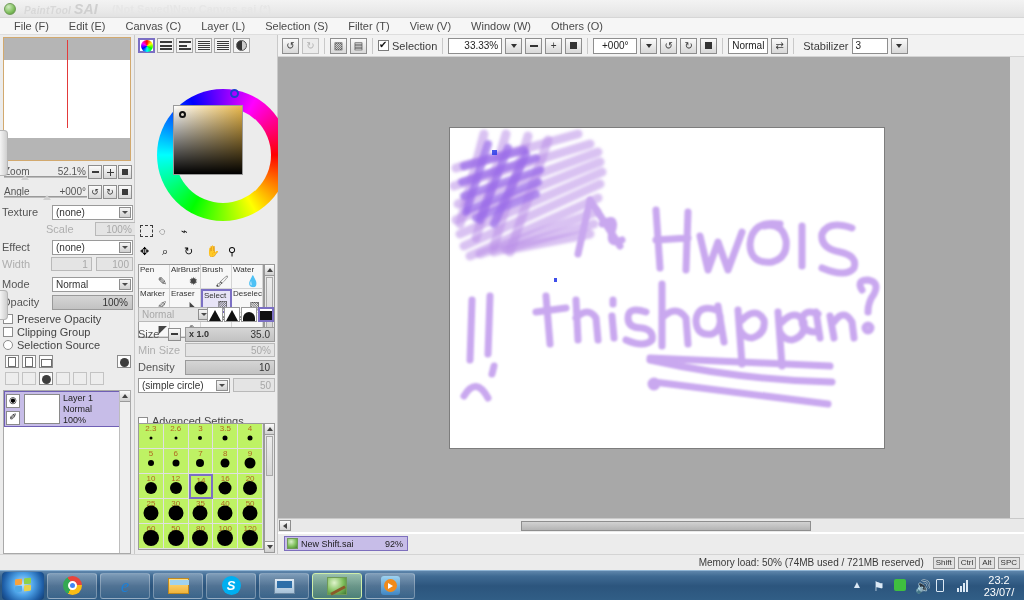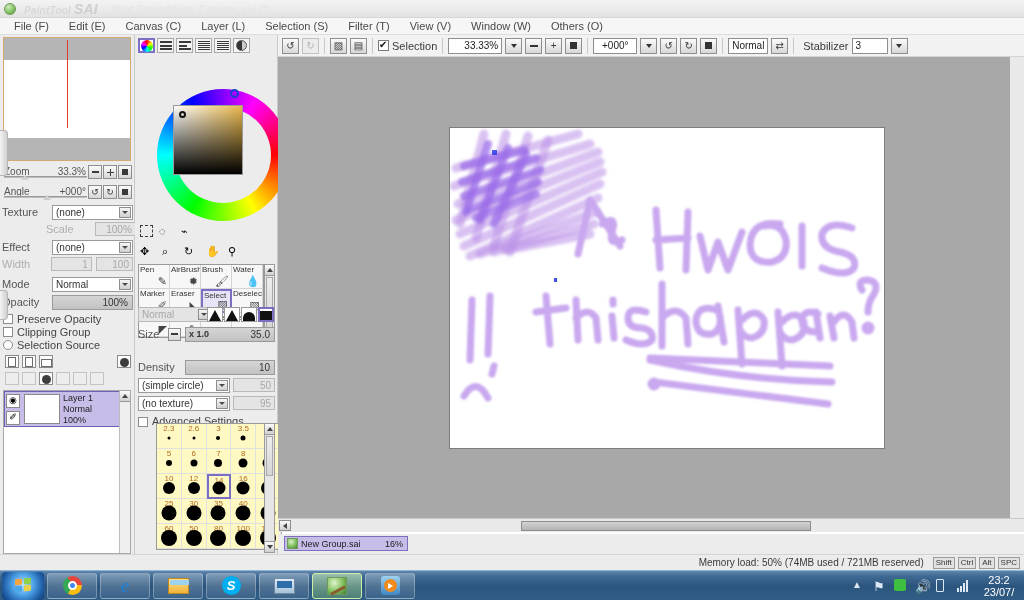--- a/index.html
+++ b/index.html
@@ -248,22 +248,22 @@
   .shapebtn {
     width:16px; height:15px; border:1px solid #9a9a9a; background:#fff;
     display:flex; align-items:flex-end; justify-content:center;
   }
   .shapebtn.sel { border:2px solid #7b6fc4; }
   .tri { width:0;height:0;border-left:6px solid transparent;border-right:6px solid transparent;border-bottom:11px solid #111;}
   .dome { width:12px;height:9px;background:#111;border-radius:6px 6px 0 0;}
   .flat { width:12px;height:9px;background:#111;}
 
   .bsize-grid {
-    position:absolute; left:21px; width:126px;
-    border:1px solid #9a9a9a; background:#fef9c3;
+    position:absolute; left:3px; width:126px;
+    border:1px solid #9a9a9a; background:#bef264;
     display:grid; grid-template-columns:repeat(5,1fr);
   }
   .bs-cell {
     height:25px; position:relative; border-right:1px solid #e0e0e0; border-bottom:1px solid #e0e0e0;
   }
   .bs-cell.sel { border:2px solid #7b6fc4; }
   .bs-num {
     position:absolute; top:0; left:0; right:0; text-align:center;
     font-size:8px; color:#b06a20; line-height:9px;
   }
@@ -430,21 +430,21 @@
   <div class="leftcol">
 
     <div class="nav-preview">
       <div class="nav-band" style="top:0px;"></div>
       <div class="nav-band" style="top:100px;"></div>
       <div class="nav-redline"></div>
     </div>
 
     <div class="row-slider" style="top:130px;">
       <span class="slider-label">Zoom</span>
-      <span class="slider-value">33.3%</span>
+      <span class="slider-value">52.1%</span>
       <div class="slider-track"></div>
       <div class="slider-knob" style="left:19px;"></div>
       <div class="minibtns">
         <div class="minibtn">
             <span class="dash"></span>
           </div>
         <div class="minibtn">
             <span class="plus"></span>
           </div>
         <div class="minibtn">
@@ -732,45 +732,40 @@
       <span class="lbl" style="width:30px;">Size</span>
       <div class="minibtn" style="width:13px;height:13px;">
           <span class="dash"></span>
         </div>
       <div class="barfield" style="flex:1;margin-left:4px;position:relative;align-items:center;">
         <span style="position:absolute;left:3px;font-weight:bold;font-size:9px;color:#333;">x 1.0</span>
         <span>35.0</span>
       </div>
     </div>
 
+    <div class="lrow" style="top:306px; left:3px; width:137px;">
+      <span class="lbl dim" style="width:47px;">Min Size</span>
+      <div class="numfield" style="flex:1;">50%</div>
+    </div>
 
     <div class="lrow" style="top:323px; left:3px; width:137px;">
       <span class="lbl" style="width:47px;">Density</span>
       <div class="barfield" style="flex:1;">10</div>
     </div>
 
     <div class="lrow" style="top:341px; left:3px; width:137px;">
       <div class="combo" style="flex:none;width:92px;">
         <span>(simple circle)</span>
         <span class="arrowbox">
             <i></i>
           </span>
       </div>
       <div class="numfield" style="flex:1;margin-left:3px;">50</div>
     </div>
 
-    <div class="lrow" style="top:359px; left:3px; width:137px;">
-      <div class="combo" style="flex:none;width:92px;">
-        <span>(no texture)</span>
-        <span class="arrowbox">
-            <i></i>
-          </span>
-      </div>
-      <div class="numfield" style="flex:1;margin-left:3px;">95</div>
-    </div>
 
     <div class="chkrow" style="top:378px;align-items:flex-end;">
       <span class="chkbox"></span>
       <span>Advanced Settings</span>
     </div>
 
     <div class="bsize-grid" style="top:388px;">
       <div class="bs-cell">
           <span class="bs-num">2.3</span>
           <span class="bs-dot" style="width:3px;height:3px;"></span>
@@ -1006,22 +1001,22 @@
   <div class="hscroll">
     <div class="lbtn">
       <i style="width:0;height:0;border-top:3px solid transparent;border-bottom:3px solid transparent;border-right:4px solid #444;"></i>
     </div>
     <div class="thumb"></div>
   </div>
 
   <div class="tabstrip">
     <div class="doctab">
       <span class="tico"></span>
-      <span class="tname">New Group.sai</span>
-      <span class="tzoom">16%</span>
+      <span class="tname">New Shift.sai</span>
+      <span class="tzoom">92%</span>
     </div>
   </div>
 
   <div class="statusbar">
     <span class="status-text">Memory load: 50% (74MB used / 721MB reserved)</span>
     <span class="modkey">Shift</span>
     <span class="modkey">Ctrl</span>
     <span class="modkey">Alt</span>
     <span class="modkey">SPC</span>
   </div>

